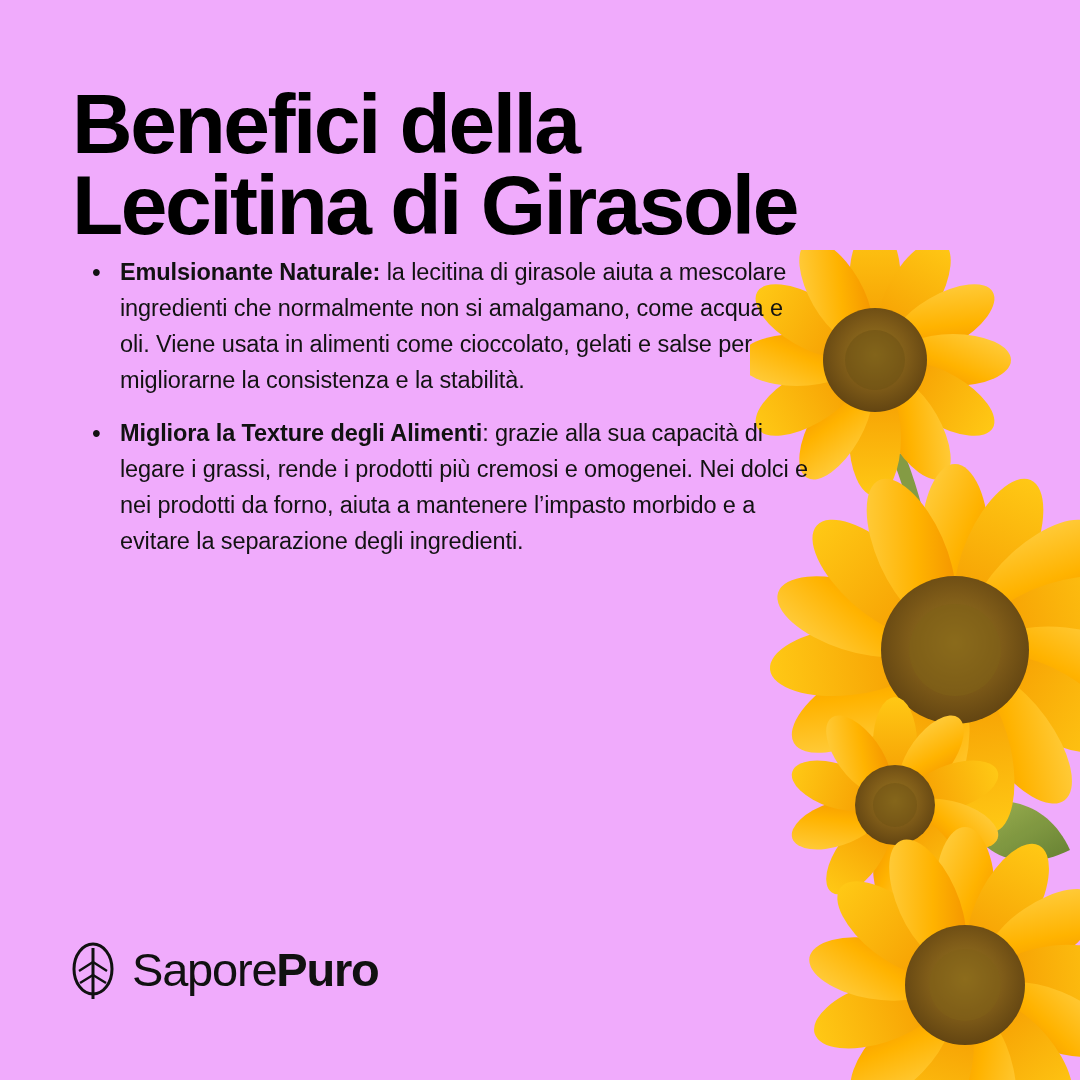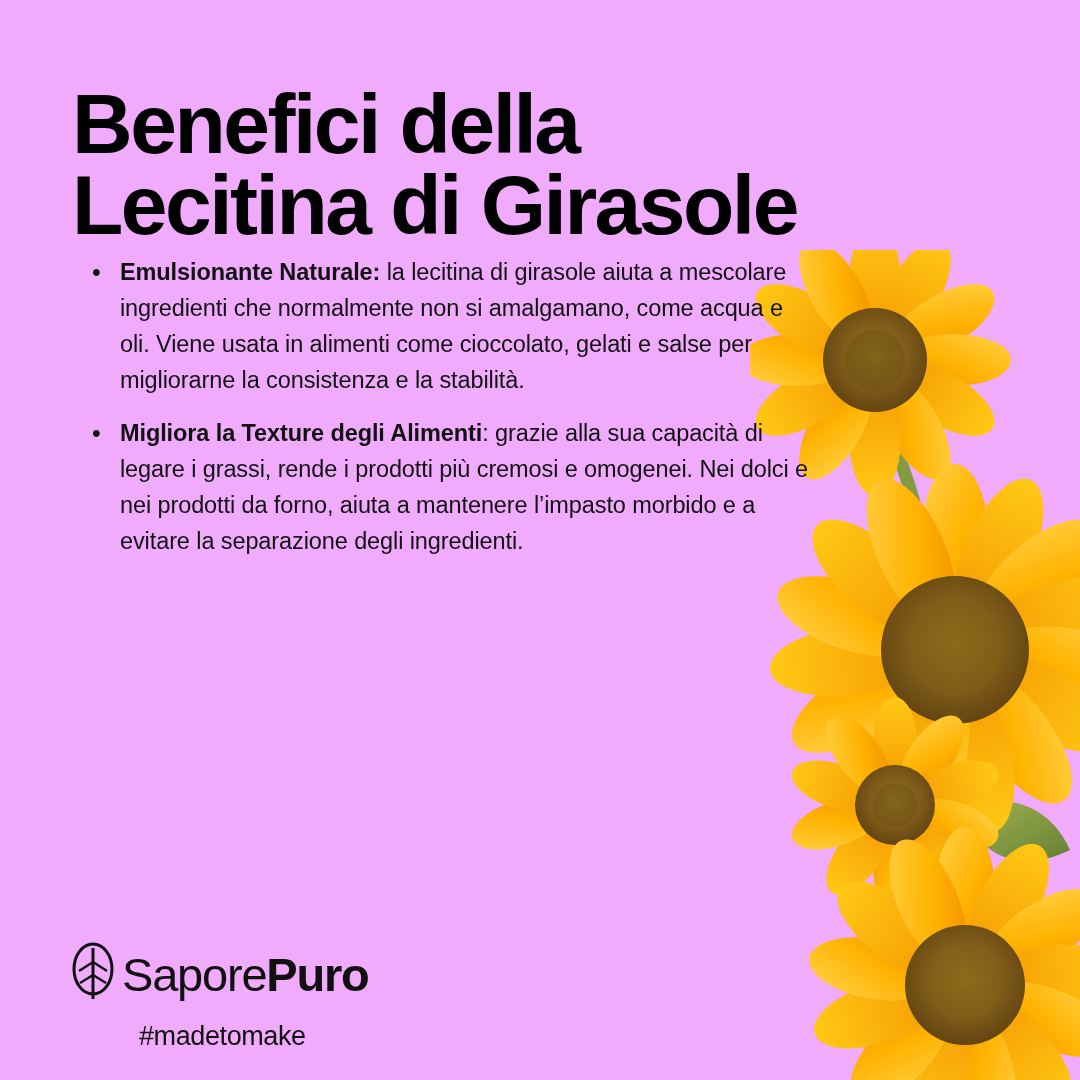--- a/index.html
+++ b/index.html
@@ -78,22 +78,22 @@
   .list .lead {
     font-weight: bold;
   }
 
   
   .brand {
     position: absolute;
     left: 66px;
     bottom: 78px;
     display: flex;
-    align-items: flex-end;
-    gap: 2px;
+    align-items: flex-start;
+    gap: 12px;
   }
   .brand-mark {
     width: 54px;
     height: 60px;
     flex: 0 0 auto;
   }
   .brand-name {
     font-size: 47px;
     letter-spacing: -1.2px;
     color: #111111;
@@ -248,15 +248,14 @@
         <line x1="27" y1="20" x2="41" y2="29" stroke="#111111" stroke-width="2.4"></line>
         <line x1="27" y1="33" x2="14" y2="41" stroke="#111111" stroke-width="2.4"></line>
         <line x1="27" y1="33" x2="40" y2="41" stroke="#111111" stroke-width="2.4"></line>
       </svg>
     </span>
     <span class="brand-name">
       <span class="b1">Sapore</span><span class="b2">Puro</span>
     </span>
   </div>
 
-  <div class="hashtag">#madetomake</div>
 
 </div>
 
 </body></html>

